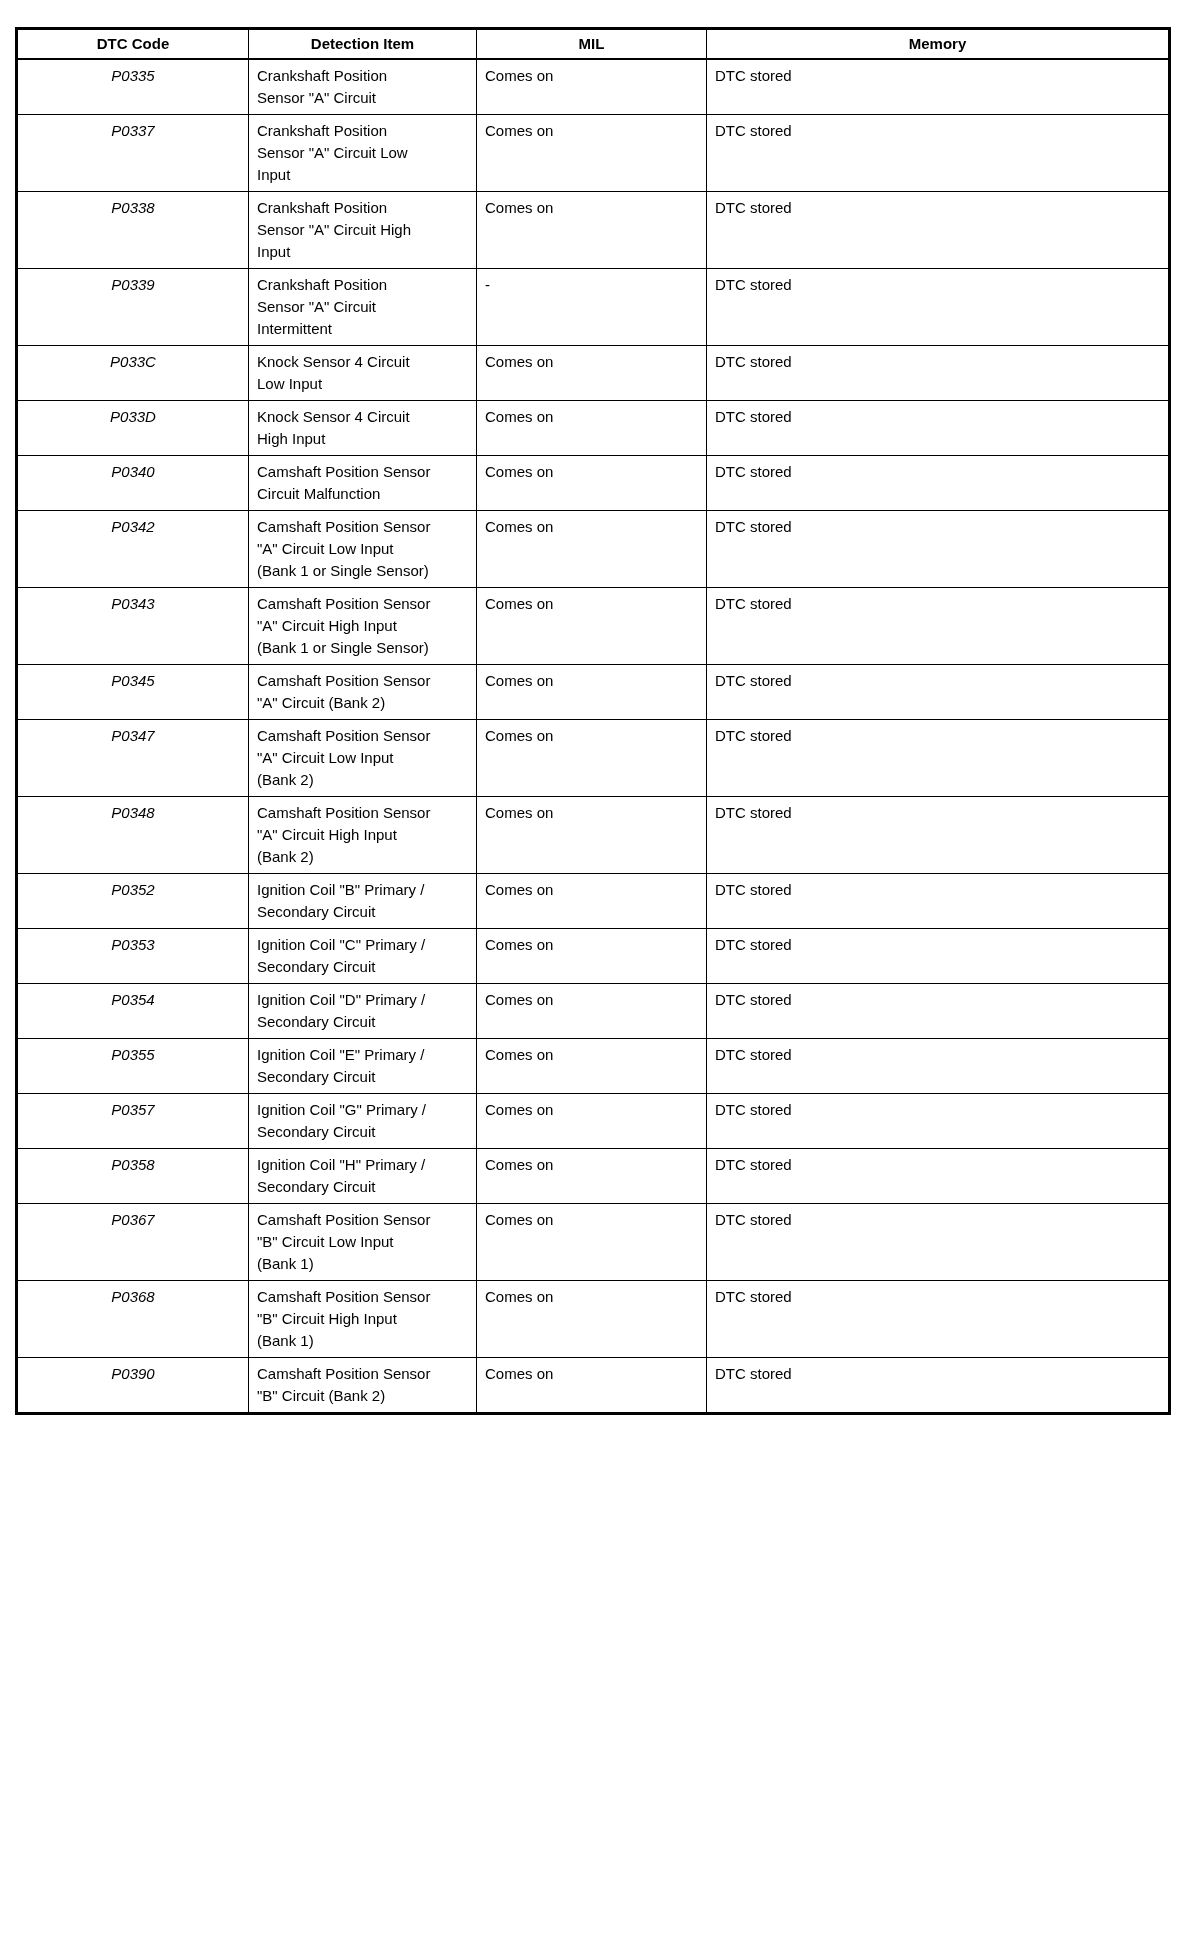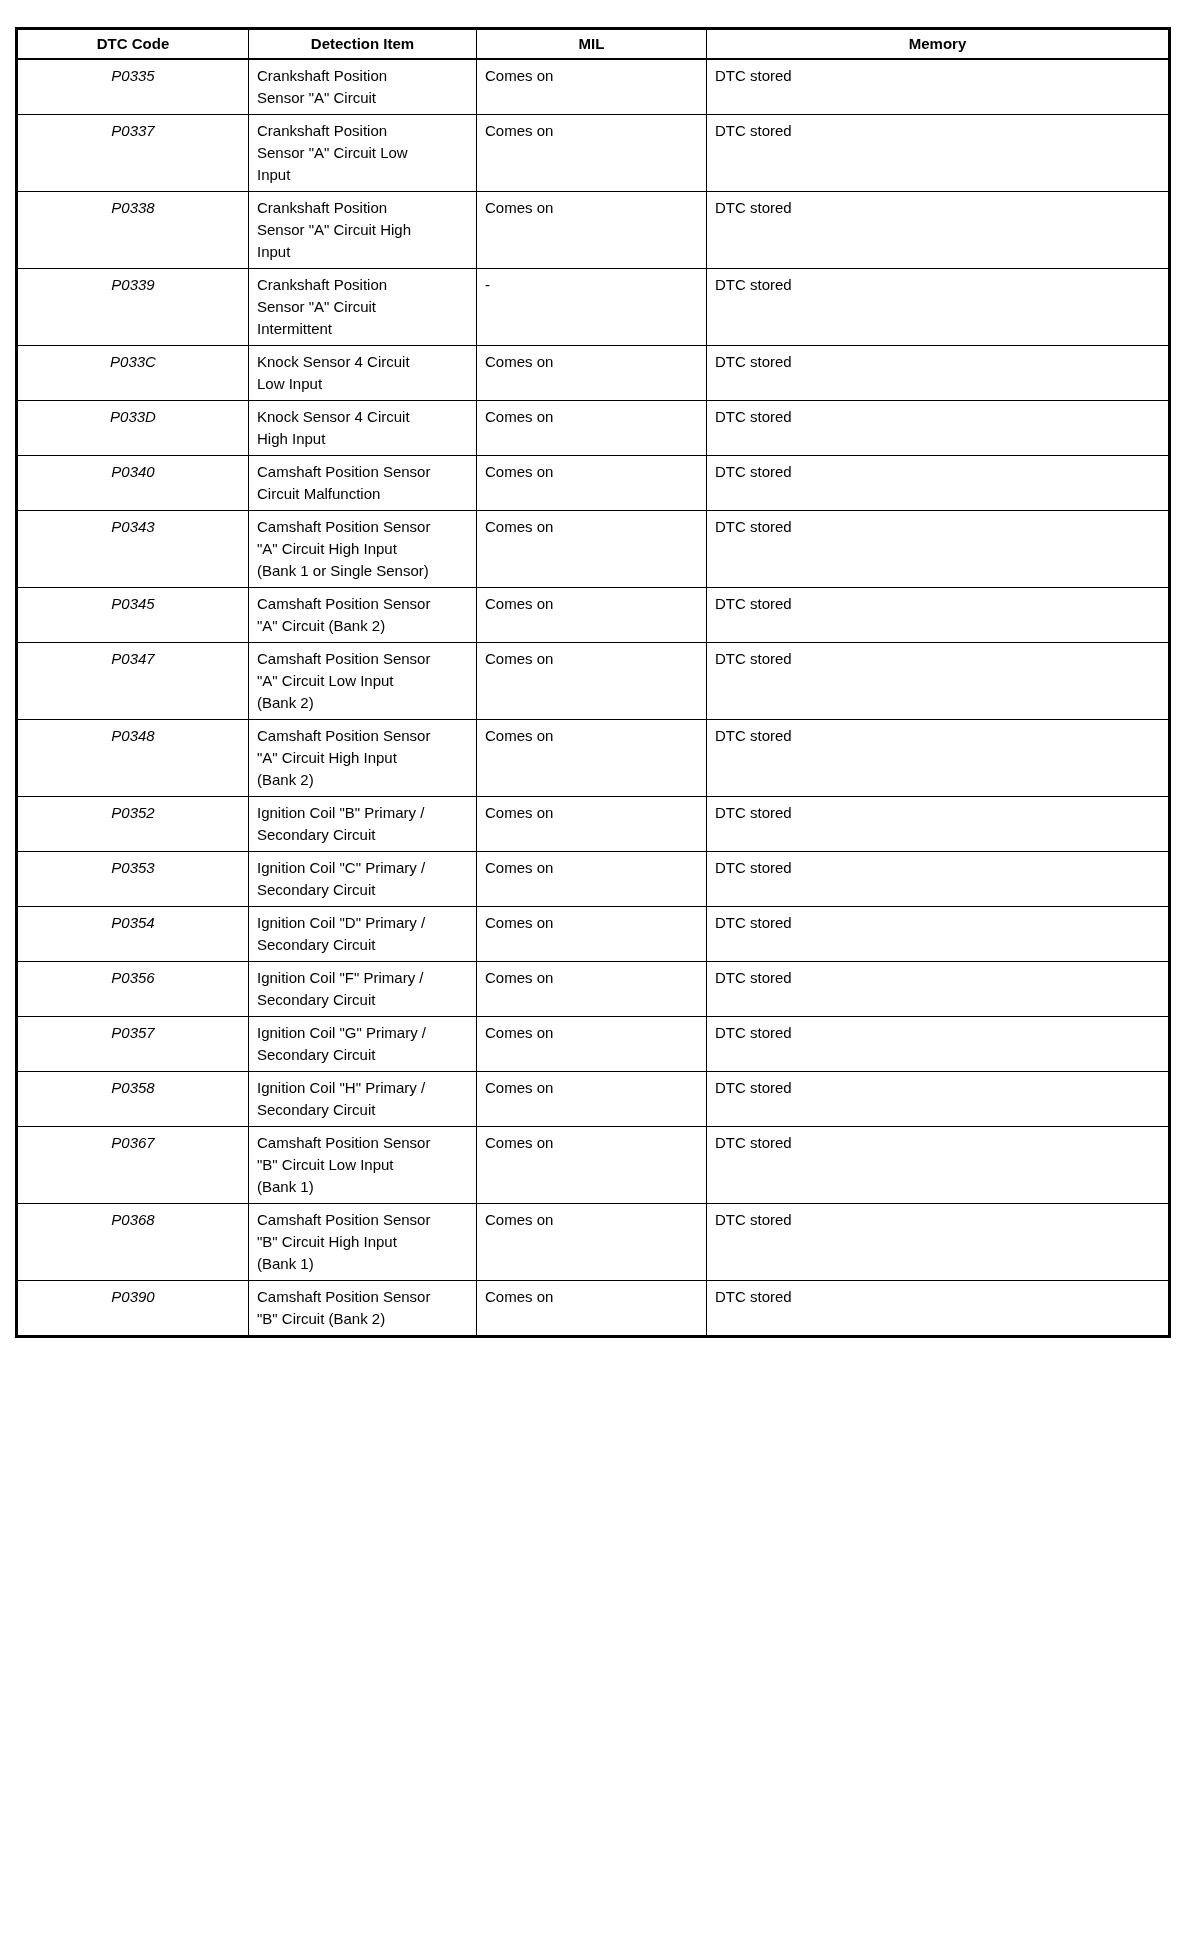--- a/index.html
+++ b/index.html
@@ -128,20 +128,28 @@
   </tr>
 
   <tr>
     <td class="col-code">P0340</td>
     <td class="col-item">Camshaft Position Sensor
 Circuit Malfunction</td>
     <td class="col-mil">Comes on</td>
     <td class="col-memory">DTC stored</td>
   </tr>
 
+  <tr>
+    <td class="col-code">P0342</td>
+    <td class="col-item">Camshaft Position Sensor
+"A" Circuit Low Input
+(Bank 1 or Single Sensor)</td>
+    <td class="col-mil">Comes on</td>
+    <td class="col-memory">DTC stored</td>
+  </tr>
 
   <tr>
     <td class="col-code">P0343</td>
     <td class="col-item">Camshaft Position Sensor
 "A" Circuit High Input
 (Bank 1 or Single Sensor)</td>
     <td class="col-mil">Comes on</td>
     <td class="col-memory">DTC stored</td>
   </tr>
 
@@ -189,28 +197,28 @@
   </tr>
 
   <tr>
     <td class="col-code">P0354</td>
     <td class="col-item">Ignition Coil "D" Primary /
 Secondary Circuit</td>
     <td class="col-mil">Comes on</td>
     <td class="col-memory">DTC stored</td>
   </tr>
 
-
-  <tr>
-    <td class="col-code">P0356</td>
-    <td class="col-item">Ignition Coil "F" Primary /
-Secondary Circuit</td>
-    <td class="col-mil">Comes on</td>
-    <td class="col-memory">DTC stored</td>
-  </tr>
+  <tr>
+    <td class="col-code">P0355</td>
+    <td class="col-item">Ignition Coil "E" Primary /
+Secondary Circuit</td>
+    <td class="col-mil">Comes on</td>
+    <td class="col-memory">DTC stored</td>
+  </tr>
+
 
   <tr>
     <td class="col-code">P0357</td>
     <td class="col-item">Ignition Coil "G" Primary /
 Secondary Circuit</td>
     <td class="col-mil">Comes on</td>
     <td class="col-memory">DTC stored</td>
   </tr>
 
   <tr>

